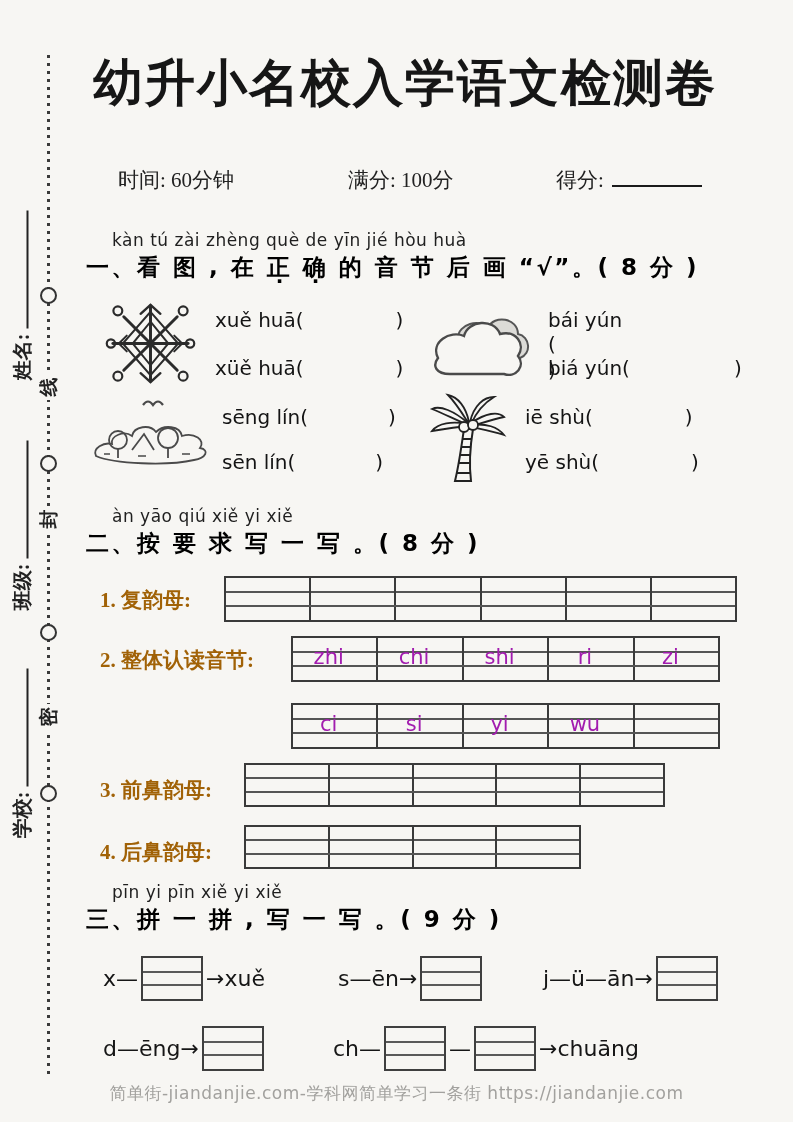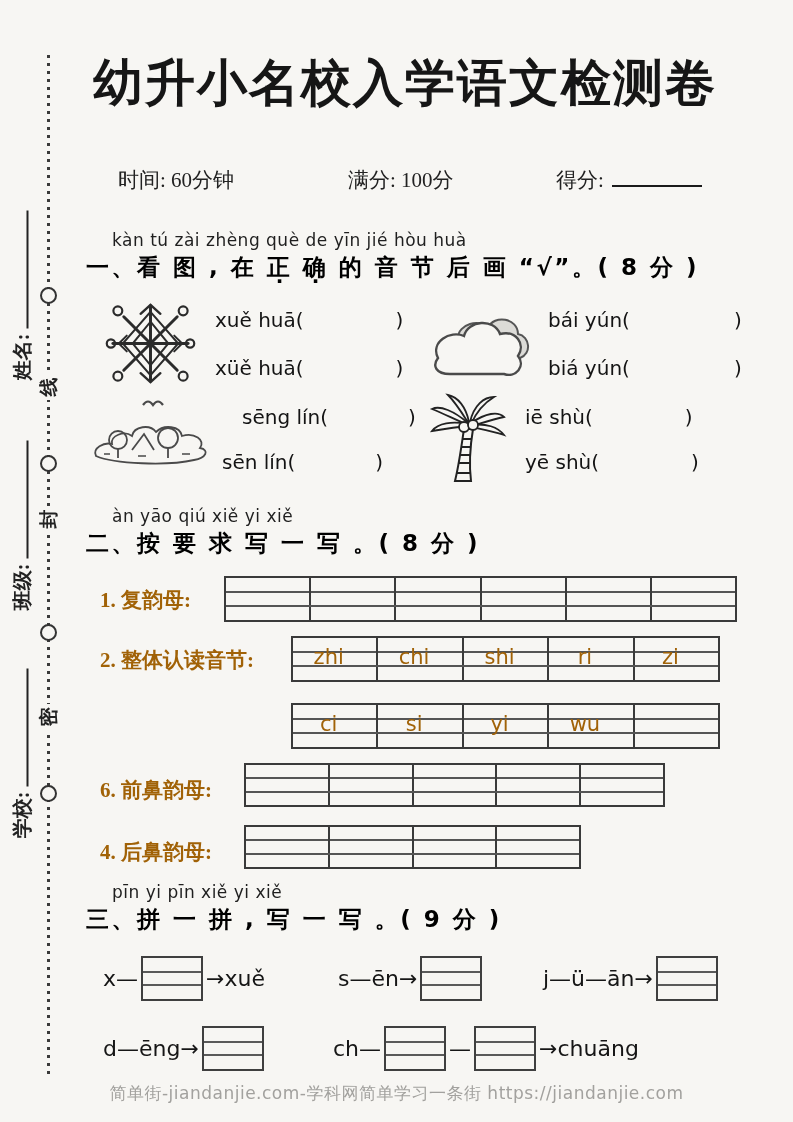--- a/index.html
+++ b/index.html
@@ -69,21 +69,21 @@
   }
   .pgrid::before, .pgrid::after {
     content:""; position:absolute; left:0; right:0; height:2px; background:#555; z-index:0;
   }
   .pgrid::before { top:calc(33.3% - 1px); }
   .pgrid::after  { top:calc(66.6% - 1px); }
   .pgrid-cell { flex:1; border-left:2.5px solid #3a3a3a; position:relative; }
   .pgrid-cell:first-child { border-left:none; }
   .pgrid-text {
     position:absolute; left:0; right:12px; top:50%; transform:translateY(-58%);
-    text-align:center; font-size:21px; color:#a16207; z-index:1;
+    text-align:center; font-size:21px; color:#a21caf; z-index:1;
   }
   .grid-label {
     position:absolute; font-family:"Liberation Serif", serif; font-weight:bold;
     font-size:21px; color:#a16207; white-space:nowrap;
   }
 
   
   .pjoin {
     position:absolute; display:flex; align-items:center; font-size:22px; color:#161616;
     white-space:nowrap;
@@ -175,21 +175,21 @@
       <span class="paren-gap"></span>
       <span>)</span>
   </div>
 
   <div class="img-wrap" style="left:424px; top:306px;">
     <svg width="110" height="88" viewBox="0 0 110 88">
       <path d="M34,32 C34,18 56,12 64,22 C70,8 94,12 94,28 C106,30 108,48 96,52 L44,52 C32,50 28,40 34,32 Z" fill="#dcdbd7" stroke="#555" stroke-width="2"></path>
       <path d="M14,52 C6,36 26,24 40,30 C44,14 70,12 76,28 C92,24 102,38 94,50 C102,60 92,72 80,68 L26,68 C12,68 8,60 14,52 Z" fill="#f7f6f3" stroke="#4a4a4a" stroke-width="2.4"></path>
     </svg>
   </div>
-  <div class="opt" style="left:548px; top:308px;">
+  <div class="opt" style="left:548px; top:308px;flex-direction:column;">
     <span>bái yún</span>
       <span>(</span>
       <span class="paren-gap" style="width:104px;"></span>
       <span>)</span>
   </div>
   <div class="opt" style="left:548px; top:356px;">
     <span>biá yún</span>
       <span>(</span>
       <span class="paren-gap" style="width:104px;"></span>
       <span>)</span>
@@ -200,21 +200,21 @@
       <path d="M8,60 C4,52 16,46 24,48 C22,40 36,34 44,40 C46,30 62,28 68,36 C76,28 92,30 94,40 C106,36 118,44 112,52 C122,54 118,62 106,64 C80,70 26,68 8,60 Z"></path>
       <path d="M55,9 Q60,2 65,9 Q70,2 75,9" stroke-width="2.2"></path>
       <circle cx="30" cy="44" r="9"></circle>
         <line x1="30" y1="53" x2="30" y2="62"></line>
       <circle cx="80" cy="42" r="10"></circle>
         <line x1="80" y1="52" x2="80" y2="62"></line>
       <path d="M44,54 L56,38 L66,54"></path>
       <path d="M16,58 l6,0 M50,60 l8,0 M94,58 l8,0" stroke-width="1.5"></path>
     </svg>
   </div>
-  <div class="opt" style="left:222px; top:405px;margin-left:20px;">
+  <div class="opt" style="left:222px; top:405px;">
     <span>sēng lín</span>
       <span>(</span>
       <span class="paren-gap" style="width:80px;"></span>
       <span>)</span>
   </div>
   <div class="opt" style="left:222px; top:450px;">
     <span>sēn lín</span>
       <span>(</span>
       <span class="paren-gap" style="width:80px;"></span>
       <span>)</span>
@@ -303,21 +303,21 @@
         <span class="pgrid-text">yi</span>
       </div>
       <div class="pgrid-cell">
         <span class="pgrid-text">wu</span>
       </div>
       <div class="pgrid-cell">
         <span class="pgrid-text"></span>
       </div>
     </div>
 
-  <div class="grid-label" style="left:100px; top:776px;">6. 前鼻韵母:</div>
+  <div class="grid-label" style="left:100px; top:776px;">3. 前鼻韵母:</div>
   <div class="pgrid" style="left:244px; top:763px; width:421px; height:44px;">
       <div class="pgrid-cell">
         <span class="pgrid-text"></span>
       </div>
       <div class="pgrid-cell">
         <span class="pgrid-text"></span>
       </div>
       <div class="pgrid-cell">
         <span class="pgrid-text"></span>
       </div>

